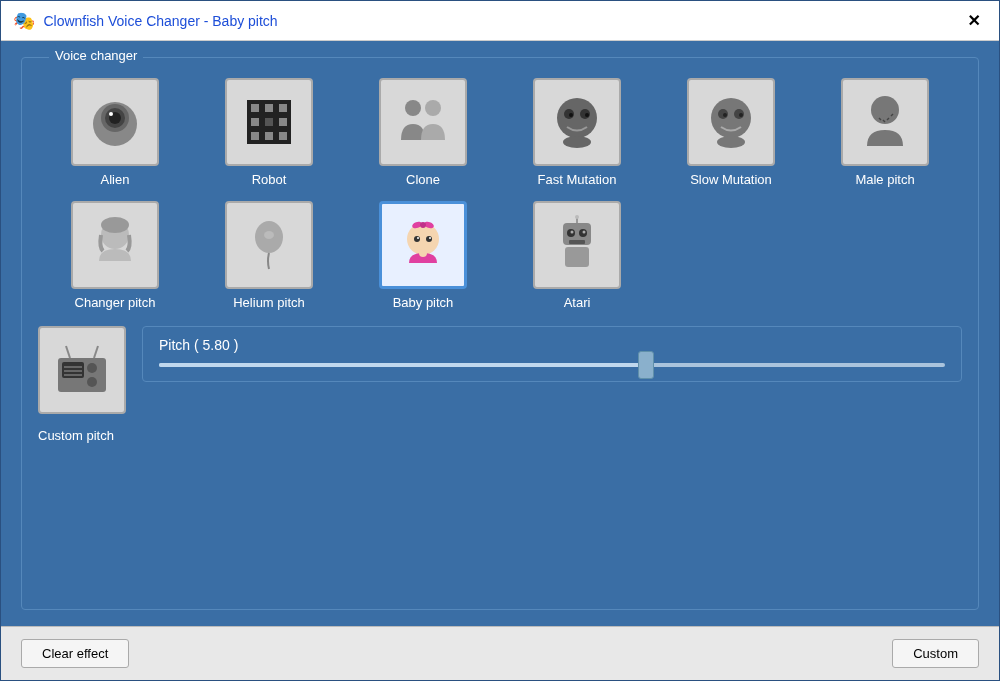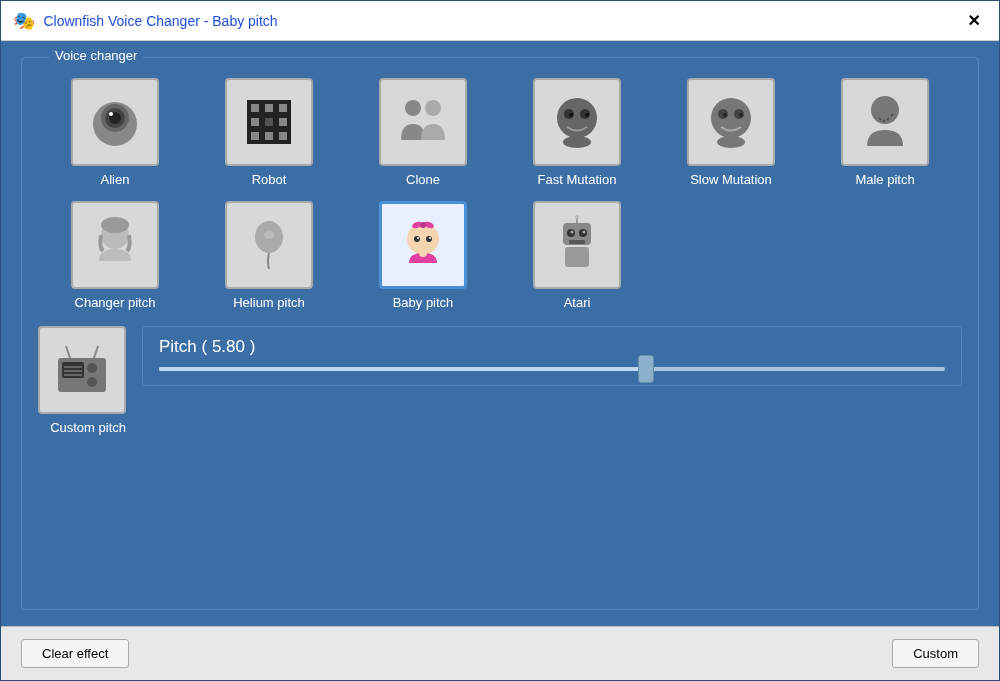--- a/index.html
+++ b/index.html
@@ -115,36 +115,36 @@
     }
     .bottom-row {
       display: flex;
       flex-direction: row;
       align-items: flex-start;
       gap: 0;
     }
     .custom-pitch-item {
       display: flex;
       flex-direction: column;
-      align-items: flex-end;
-      gap: 6px;
+      align-items: flex-start;
+      gap: 14px;
       cursor: pointer;
       flex-shrink: 0;
     }
     .pitch-slider-area {
       flex: 1;
       margin-left: 16px;
       border: 1px solid #5588bb;
       border-radius: 4px;
       padding: 10px 16px 14px 16px;
       position: relative;
       margin-top: 0;
     }
     .pitch-slider-label {
-      font-size: 17px;
+      font-size: 14px;
       color: #ffffff;
       margin-bottom: 10px;
     }
     .slider-track {
       width: 100%;
       height: 4px;
       background: #aac4dd;
       border-radius: 2px;
       position: relative;
       margin-top: 8px;

